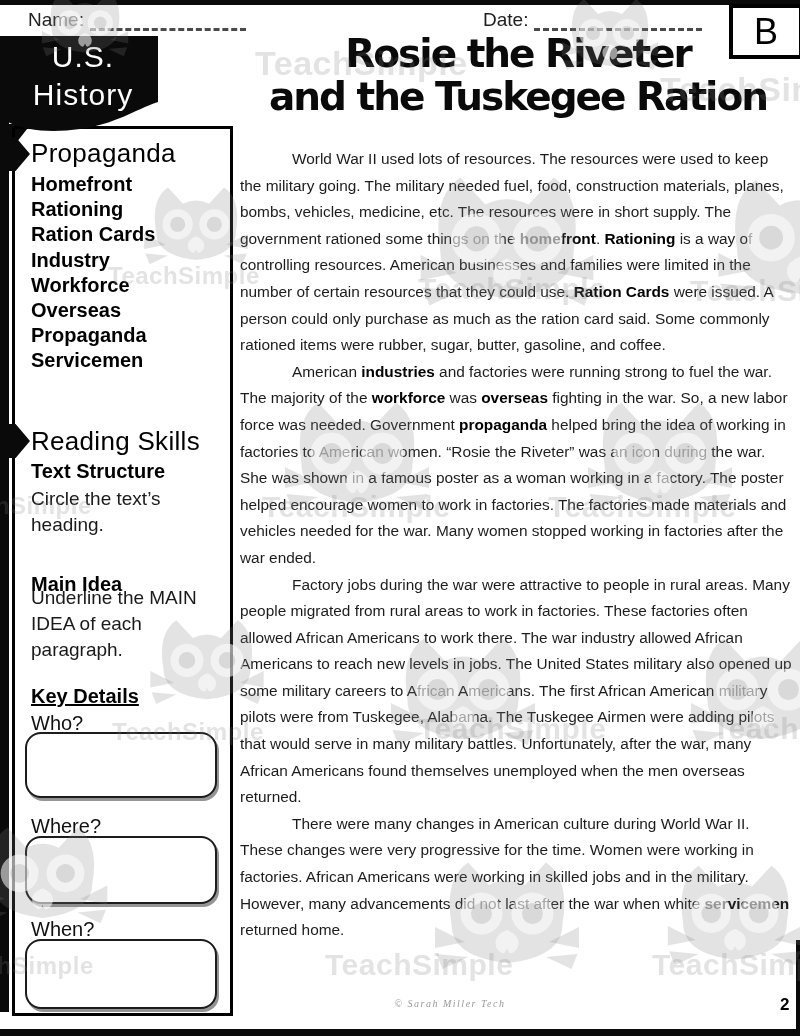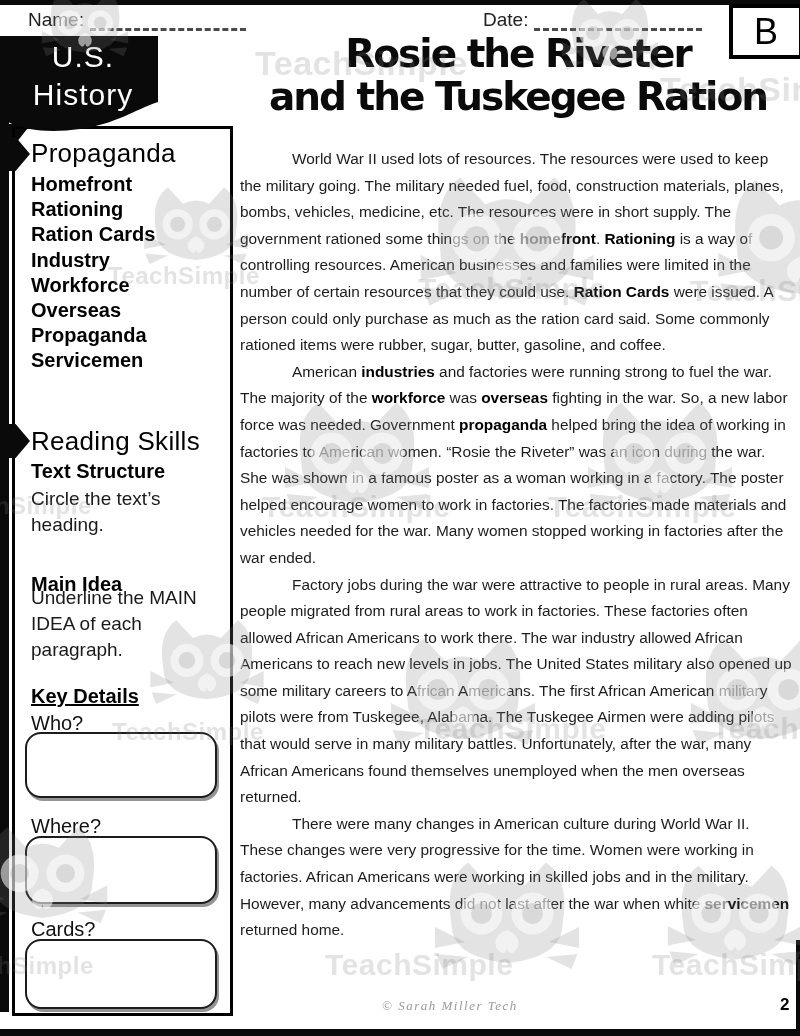--- a/index.html
+++ b/index.html
@@ -74,21 +74,21 @@
 
   
   .article{position:absolute;left:240px;top:146px;width:553px;z-index:1;
     font-size:15.4px;line-height:26.6px;color:#1c1c1c;}
   .article p{margin:0;text-indent:52px;}
   .article b{color:#000;}
 
   
   .credit{position:absolute;left:240px;top:998px;width:420px;text-align:center;
     font-family:"Liberation Serif",serif;font-style:italic;letter-spacing:1.5px;
-    font-size:13px;color:#9a9a9a;z-index:1;}
+    font-size:10px;color:#9a9a9a;z-index:1;}
   .page-num{position:absolute;left:780px;top:995px;font-size:17px;font-weight:bold;color:#000;z-index:1;}
 
   
   .wm-layer{position:absolute;inset:0;z-index:5;pointer-events:none;color:rgba(128,128,128,.22);}
   .wm-owl{position:absolute;}
   .wm-owl svg{display:block;width:100%;height:100%;fill:currentColor;}
   .wm-text{position:absolute;font-weight:bold;white-space:nowrap;
     font-family:"Liberation Sans",sans-serif;letter-spacing:.5px;}
 </style>
 </head>
@@ -147,21 +147,21 @@
     <div class="sb rs-title t-structure">Text Structure</div>
     <div class="sb rs-instr i-structure">Circle the text’s heading.</div>
     <div class="sb rs-title t-mainidea">Main Idea</div>
     <div class="sb rs-instr i-mainidea">Underline the MAIN IDEA of each paragraph.</div>
     <div class="sb rs-title t-keydetails">Key Details</div>
 
     <div class="kd-label q-who">Who?</div>
     <div class="kd-box box-who"></div>
     <div class="kd-label q-where">Where?</div>
     <div class="kd-box box-where"></div>
-    <div class="kd-label q-when">Cards?</div>
+    <div class="kd-label q-when">When?</div>
     <div class="kd-box box-when"></div>
   </div>
 
   <div class="article">
     <p><span>World War II used lots of resources. The resources were used to keep the military going. The military needed fuel, food, construction materials, planes, bombs, vehicles, medicine, etc. The resources were in short supply. The government rationed some things on the </span><b>homefront</b><span>. </span><b>Rationing</b><span> is a way of controlling resources. American businesses and families were limited in the number of certain resources that they could use. </span><b>Ration Cards</b><span> were issued. A person could only purchase as much as the ration card said. Some commonly rationed items were rubber, sugar, butter, gasoline, and coffee.</span></p>
     <p><span>American </span><b>industries</b><span> and factories were running strong to fuel the war. The majority of the </span><b>workforce</b><span> was </span><b>overseas</b><span> fighting in the war. So, a new labor force was needed. Government </span><b>propaganda</b><span> helped bring the idea of working in factories to American women. “Rosie the Riveter” was an icon during the war. She was shown in a famous poster as a woman working in a factory. The poster helped encourage women to work in factories. The factories made materials and vehicles needed for the war. Many women stopped working in factories after the war ended.</span></p>
     <p><span>Factory jobs during the war were attractive to people in rural areas. Many people migrated from rural areas to work in factories. These factories often allowed African Americans to work there. The war industry allowed African Americans to reach new levels in jobs. The United States military also opened up some military careers to African Americans. The first African American military pilots were from Tuskegee, Alabama. The Tuskegee Airmen were adding pilots that would serve in many military battles. Unfortunately, after the war, many African Americans found themselves unemployed when the men overseas returned.</span></p>
     <p><span>There were many changes in American culture during World War II. These changes were very progressive for the time. Women were working in factories. African Americans were working in skilled jobs and in the military. However, many advancements did not last after the war when white </span><b>servicemen</b><span> returned home.</span></p>
   </div>
 

